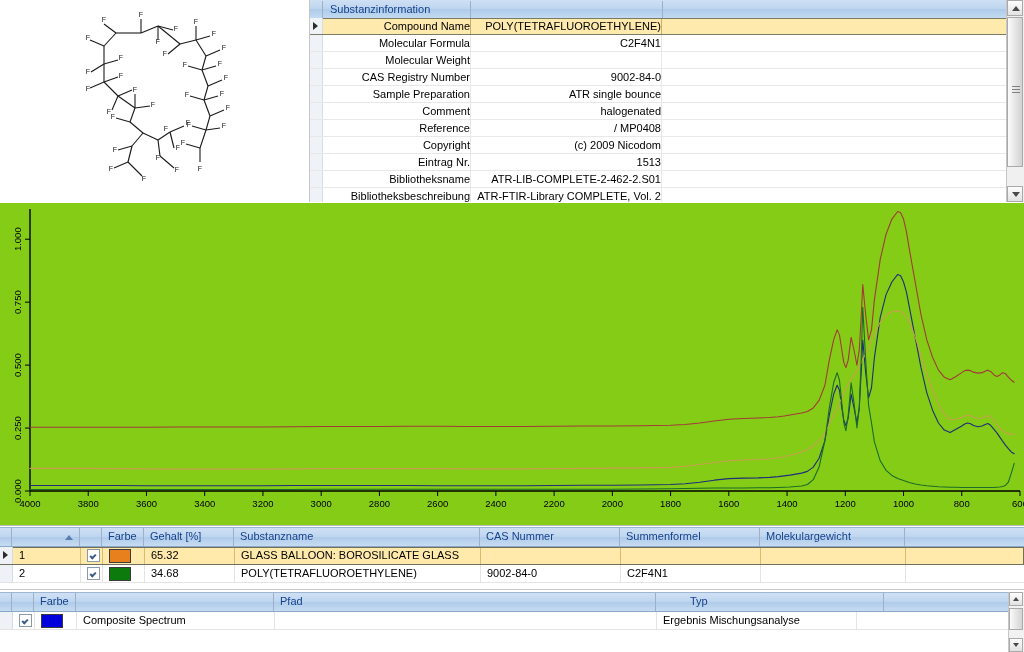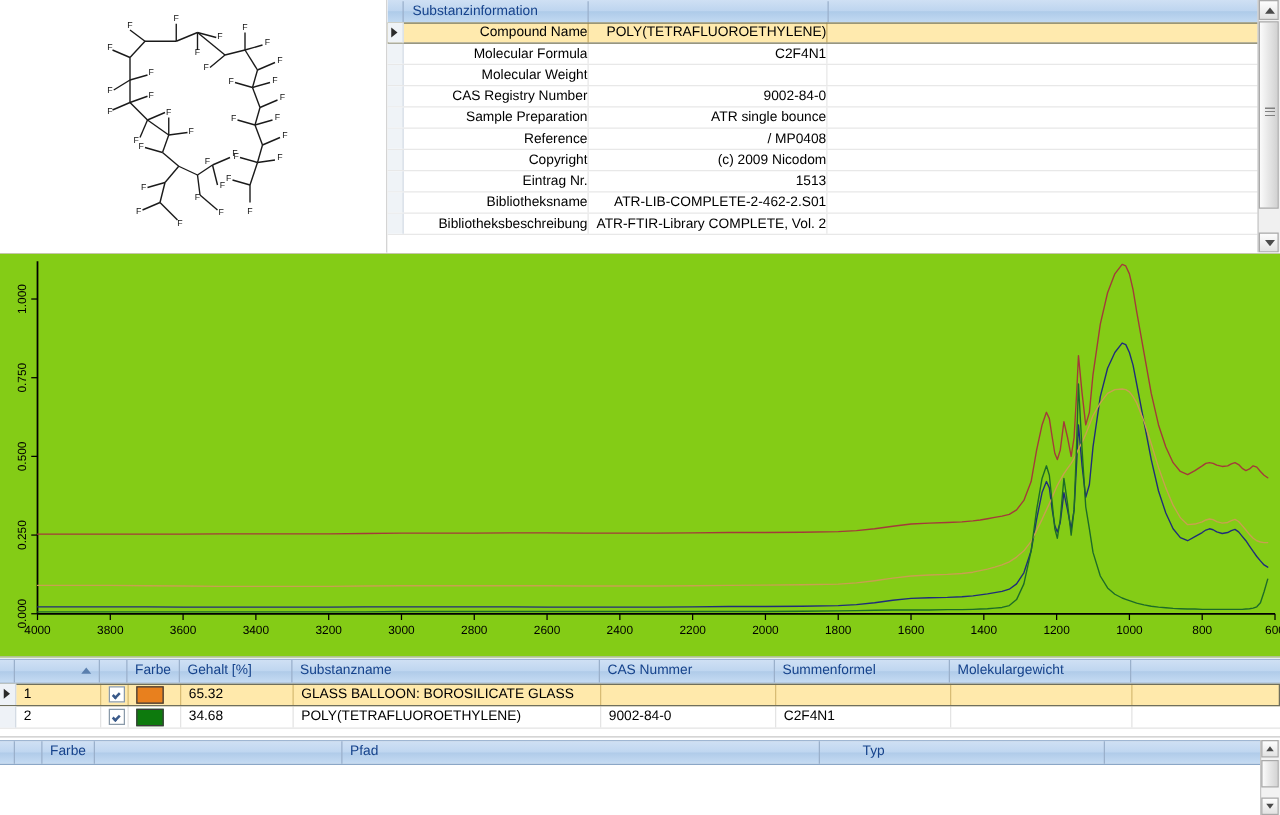--- a/index.html
+++ b/index.html
@@ -234,20 +234,26 @@
             <div class="rest"></div>
           </div>
           <div class="irow">
             <div class="ind"></div>
             <div class="k">Sample Preparation</div>
             <div class="v">ATR single bounce</div>
             <div class="rest"></div>
           </div>
           <div class="irow">
             <div class="ind"></div>
+            <div class="k">Comment</div>
+            <div class="v">halogenated</div>
+            <div class="rest"></div>
+          </div>
+          <div class="irow">
+            <div class="ind"></div>
             <div class="k">Reference</div>
             <div class="v">/ MP0408</div>
             <div class="rest"></div>
           </div>
           <div class="irow">
             <div class="ind"></div>
             <div class="k">Copyright</div>
             <div class="v">(c) 2009 Nicodom</div>
             <div class="rest"></div>
           </div>
@@ -388,20 +394,29 @@
     <div class="gbar">
       <div class="cell" style="width:12px;flex:0 0 12px;padding:0"></div>
       <div class="cell" style="width:22px;flex:0 0 22px;"></div>
       <div class="cell" style="width:42px;flex:0 0 42px;">Farbe</div>
       <div class="cell" style="width:198px;flex:0 0 198px;"></div>
       <div class="cell" style="width:382px;flex:0 0 382px;">Pfad</div>
       <div class="cell" style="width:200px;flex:0 0 200px;margin-left:28px;">Typ</div>
       <div class="cell" style="flex:1 1 auto;border-right:none;"></div>
     </div>
     <div id="spec-rows">
+        <div class="grow">
+          <div class="rowind" style="width: 12px; flex: 0 0 12px;"></div>
+          <div class="cell" style="width: 22px; flex: 0 0 22px;"><span class="ckbox"></span></div>
+          <div class="cell" style="width: 42px; flex: 0 0 42px;"><span class="swatch" style="background: rgb(0, 0, 221);"></span></div>
+          <div class="cell" style="width: 198px; flex: 0 0 198px;">Composite Spectrum</div>
+          <div class="cell" style="width: 382px; flex: 0 0 382px;"></div>
+          <div class="cell" style="width: 200px; flex: 0 0 200px;">Ergebnis Mischungsanalyse</div>
+          <div class="cell" style="flex: 1 1 auto; border-right: none;"></div>
+        </div>
       </div>
     <div class="scroll-right">
       <div class="sb" style="top:0">
           <span class="tri2 u"></span>
         </div>
       <div class="thumb2"></div>
       <div class="sb" style="bottom:0">
           <span class="tri2 d"></span>
         </div>
     </div>

